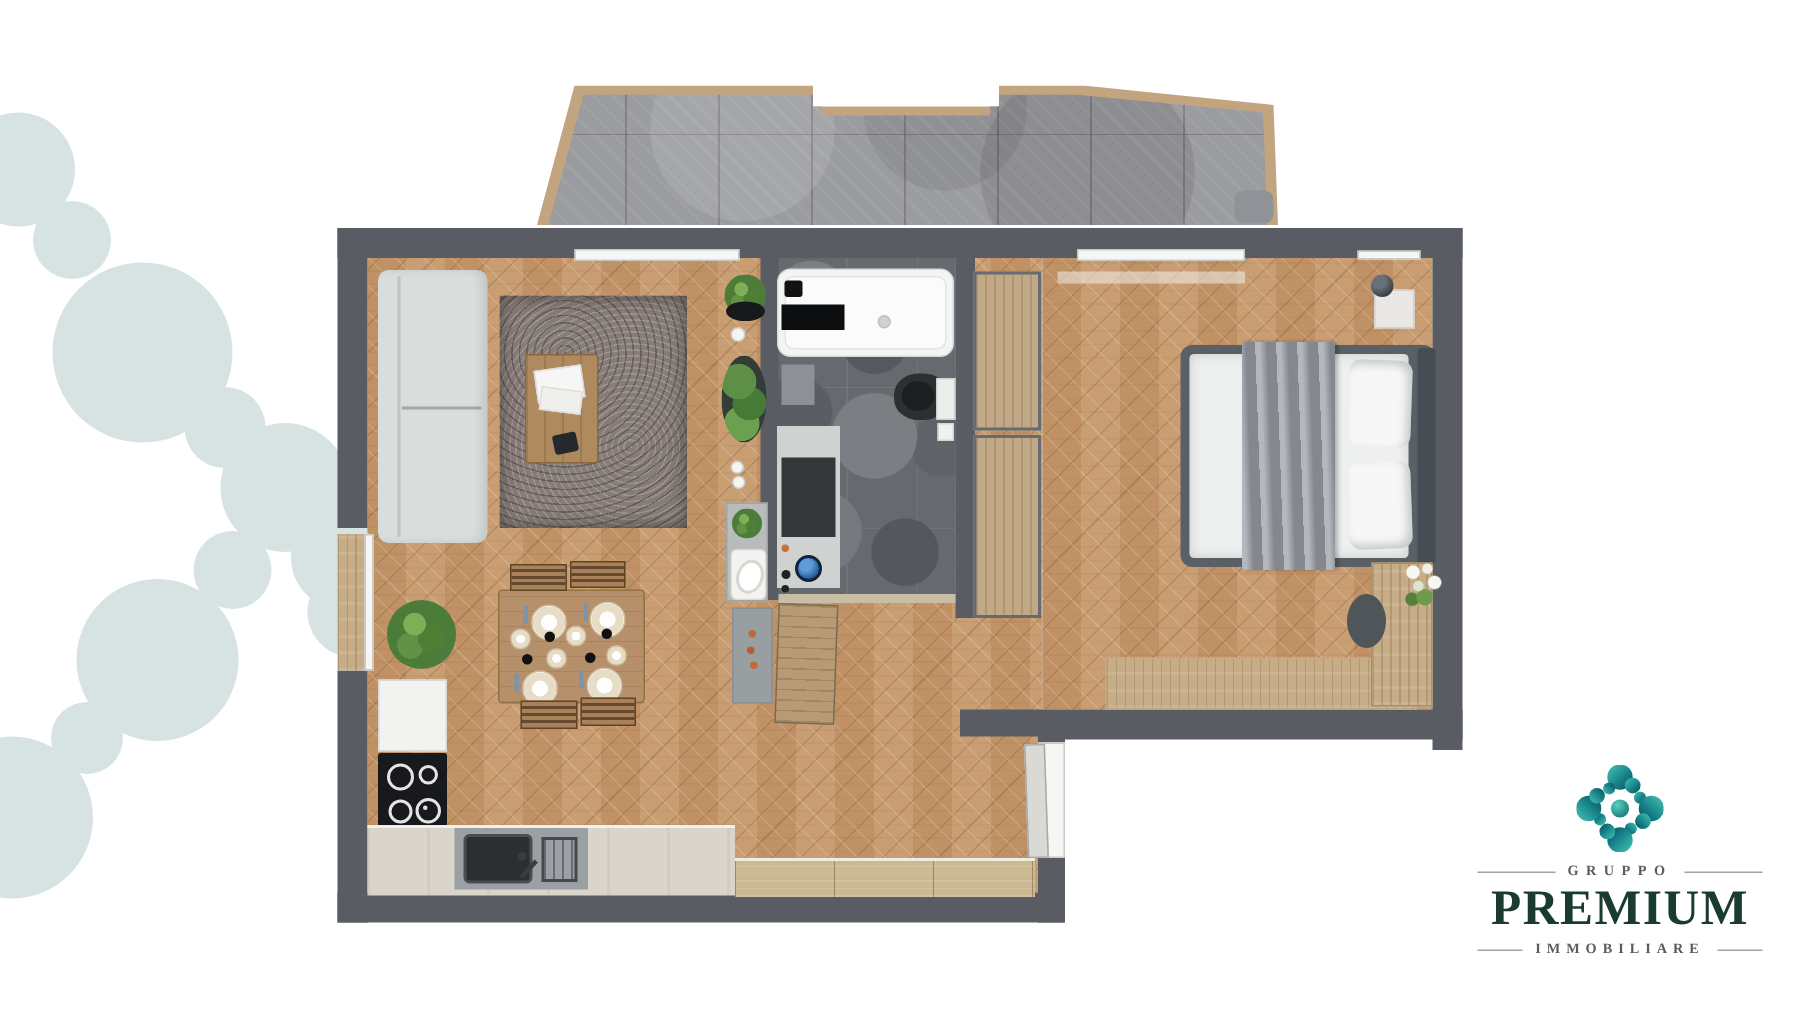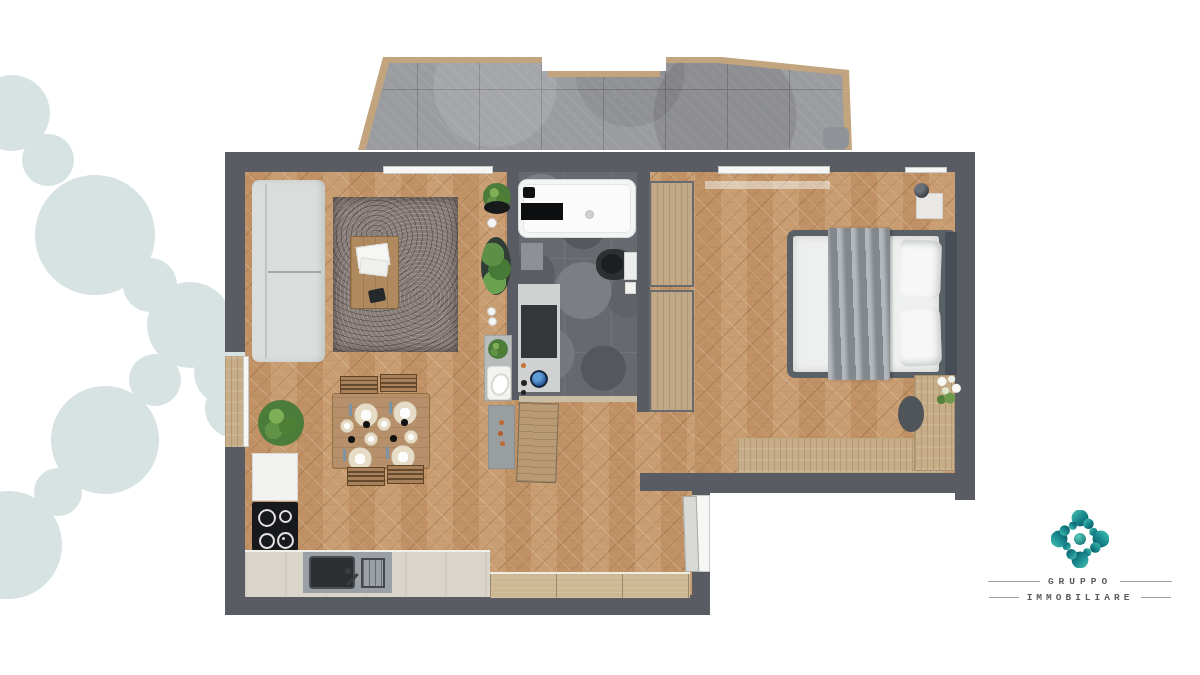--- a/index.html
+++ b/index.html
@@ -1,17 +1,17 @@
 <!DOCTYPE html>
 <html><head>
 <meta charset="utf-8">
 <style>
   html,body{margin:0;padding:0;background:#fff;}
   #stage{position:relative;width:1200px;height:675px;overflow:hidden;background:#fff;
-         font-family:Liberation Mono, monospace;}
+         font-family:Liberation Serif, serif;}
   .abs{position:absolute;}
   .blob{position:absolute;border-radius:50%;background:#d6e3e2;}
   .wall{position:absolute;background:#595c62;}
   .wood{position:absolute;background-color:#c89c72;background-image:
     repeating-linear-gradient(45deg, rgba(255,255,255,.14) 0 1px, transparent 1px 13px),
     repeating-linear-gradient(-45deg, rgba(92,55,22,.18) 0 1px, transparent 1px 13px),
     repeating-linear-gradient(90deg, rgba(172,118,66,.28) 0 26px, rgba(210,166,118,.18) 26px 52px),
     repeating-linear-gradient(0deg, rgba(120,75,35,.08) 0 1px, transparent 1px 9px);}
   .bathfloor{position:absolute;background-color:#66696e;background-image:
     radial-gradient(circle 26px at 20% 12%, #7b7e83 0 25px, transparent 26px),
@@ -273,20 +273,21 @@
             <circle cx="16.5" cy="-9" r="5"></circle>
           </g>
       </g>
       <circle r="7.5" fill="url(#rg)"></circle>
     </svg>
     <div class="lg-row" style="margin-top:8px;">
       <div class="lg-line" style="width:52px;"></div>
       <span class="lg-small">GRUPPO</span>
       <div class="lg-line" style="width:52px;"></div>
     </div>
+    <div id="brandname">PREMIUM</div>
     <div class="lg-row" style="margin-top:5px;">
       <div class="lg-line" style="width:30px;"></div>
       <span class="lg-small" style="letter-spacing:4px;">IMMOBILIARE</span>
       <div class="lg-line" style="width:30px;"></div>
     </div>
   </div>
 
 </div>
 
 </body></html>

